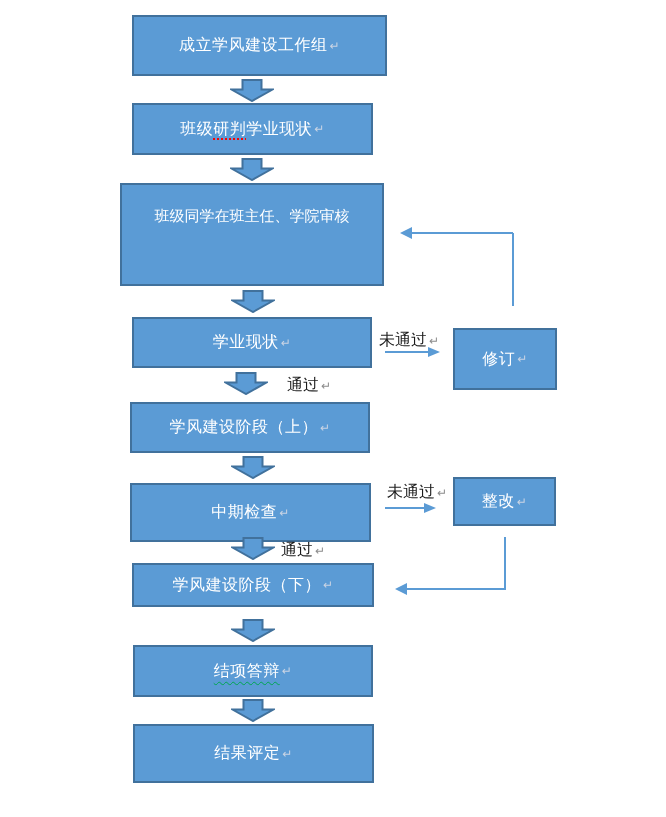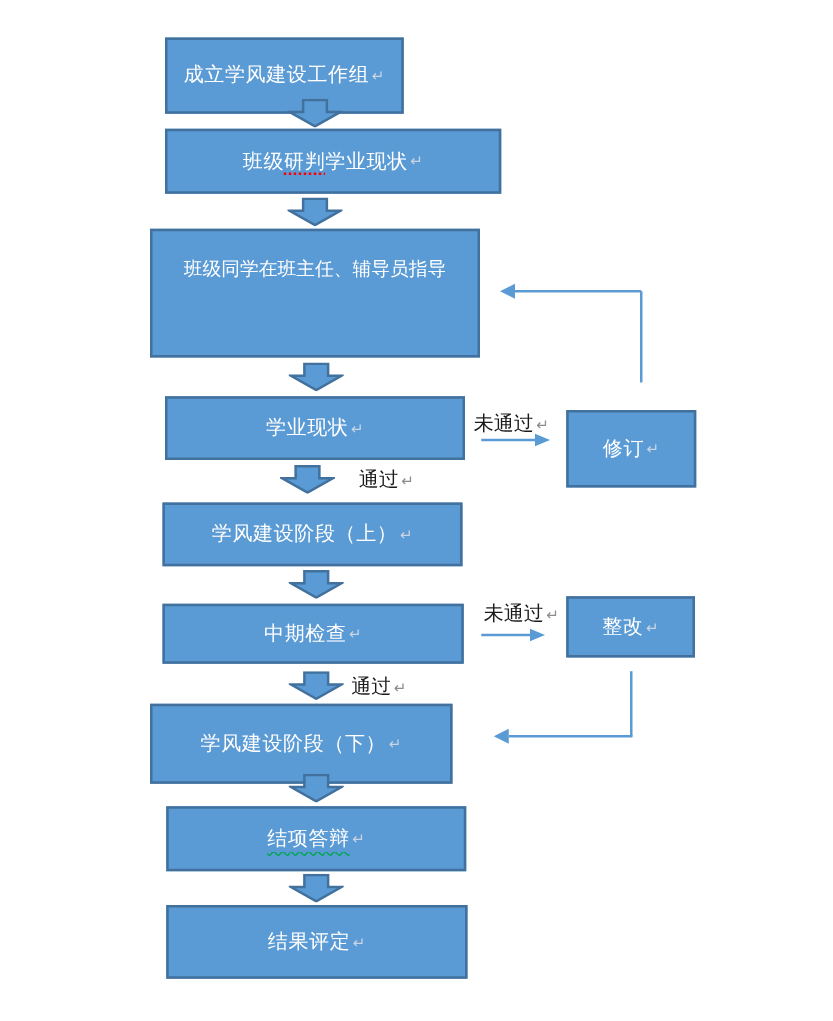--- a/index.html
+++ b/index.html
@@ -50,62 +50,62 @@
     position:absolute; width:0; height:0;
     border-top:6px solid transparent; border-bottom:6px solid transparent;
     border-right:12px solid var(--connector);
   }
 </style>
 </head>
 <body>
 
 <div class="canvas">
 
-  <div class="box" style="left:132px;top:30px;width:191px;height:61px">
+  <div class="box" style="left:132px;top:15px;width:255px;height:61px">
     <span>成立学风建设工作组</span>
       <span class="pmark">↵</span>
   </div>
 
-  <div class="box" style="left:132px;top:103px;width:269px;height:52px">
+  <div class="box" style="left:132px;top:103px;width:241px;height:52px">
     <span>班级</span>
       <span class="spell">研判</span>
       <span>学业现状</span>
       <span class="pmark">↵</span>
   </div>
 
   <div class="box col" style="left:120px;top:183px;width:264px;height:103px">
-    <div class="line">班级同学在班主任、辅导员指导</div>
+    <div class="line">班级同学在班主任、学院审核</div>
   </div>
 
   <div class="box" style="left:132px;top:317px;width:240px;height:51px">
     <span>学业现状</span>
       <span class="pmark">↵</span>
   </div>
 
   <div class="box" style="left:453px;top:328px;width:104px;height:62px">
     <span>修订</span>
       <span class="pmark">↵</span>
   </div>
 
   <div class="box" style="left:130px;top:402px;width:240px;height:51px">
     <span>学风建设阶段（上）</span>
       <span class="pmark">↵</span>
   </div>
 
-  <div class="box" style="left:130px;top:483px;width:241px;height:48px">
+  <div class="box" style="left:130px;top:483px;width:241px;height:59px">
     <span>中期检查</span>
       <span class="pmark">↵</span>
   </div>
 
   <div class="box" style="left:453px;top:477px;width:103px;height:49px">
     <span>整改</span>
       <span class="pmark">↵</span>
   </div>
 
-  <div class="box" style="left:120px;top:563px;width:242px;height:64px">
+  <div class="box" style="left:132px;top:563px;width:242px;height:44px">
     <span>学风建设阶段（下）</span>
       <span class="pmark">↵</span>
   </div>
 
   <div class="box" style="left:133px;top:645px;width:240px;height:52px">
     <span class="grammar">结项答辩</span>
       <span class="pmark">↵</span>
   </div>
 
   <div class="box" style="left:133px;top:724px;width:241px;height:59px">

